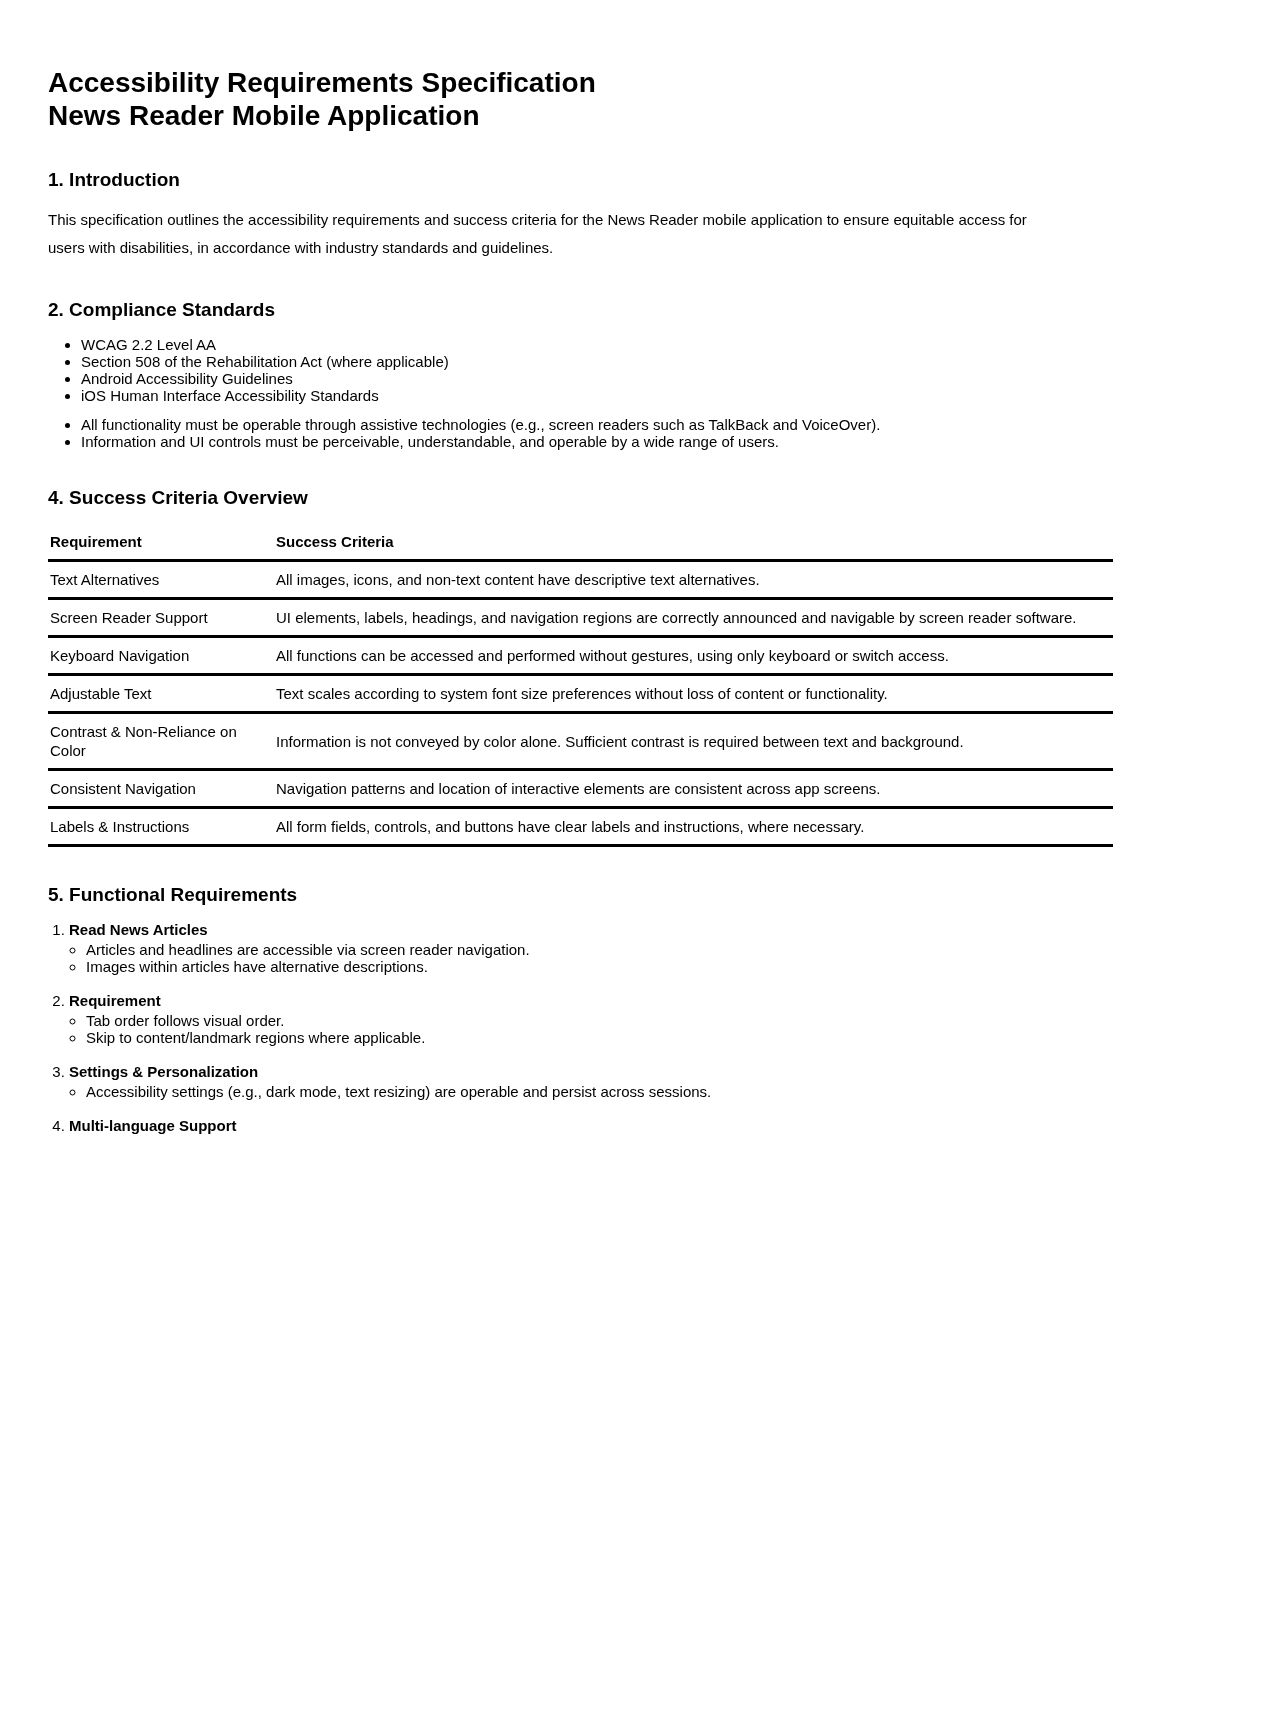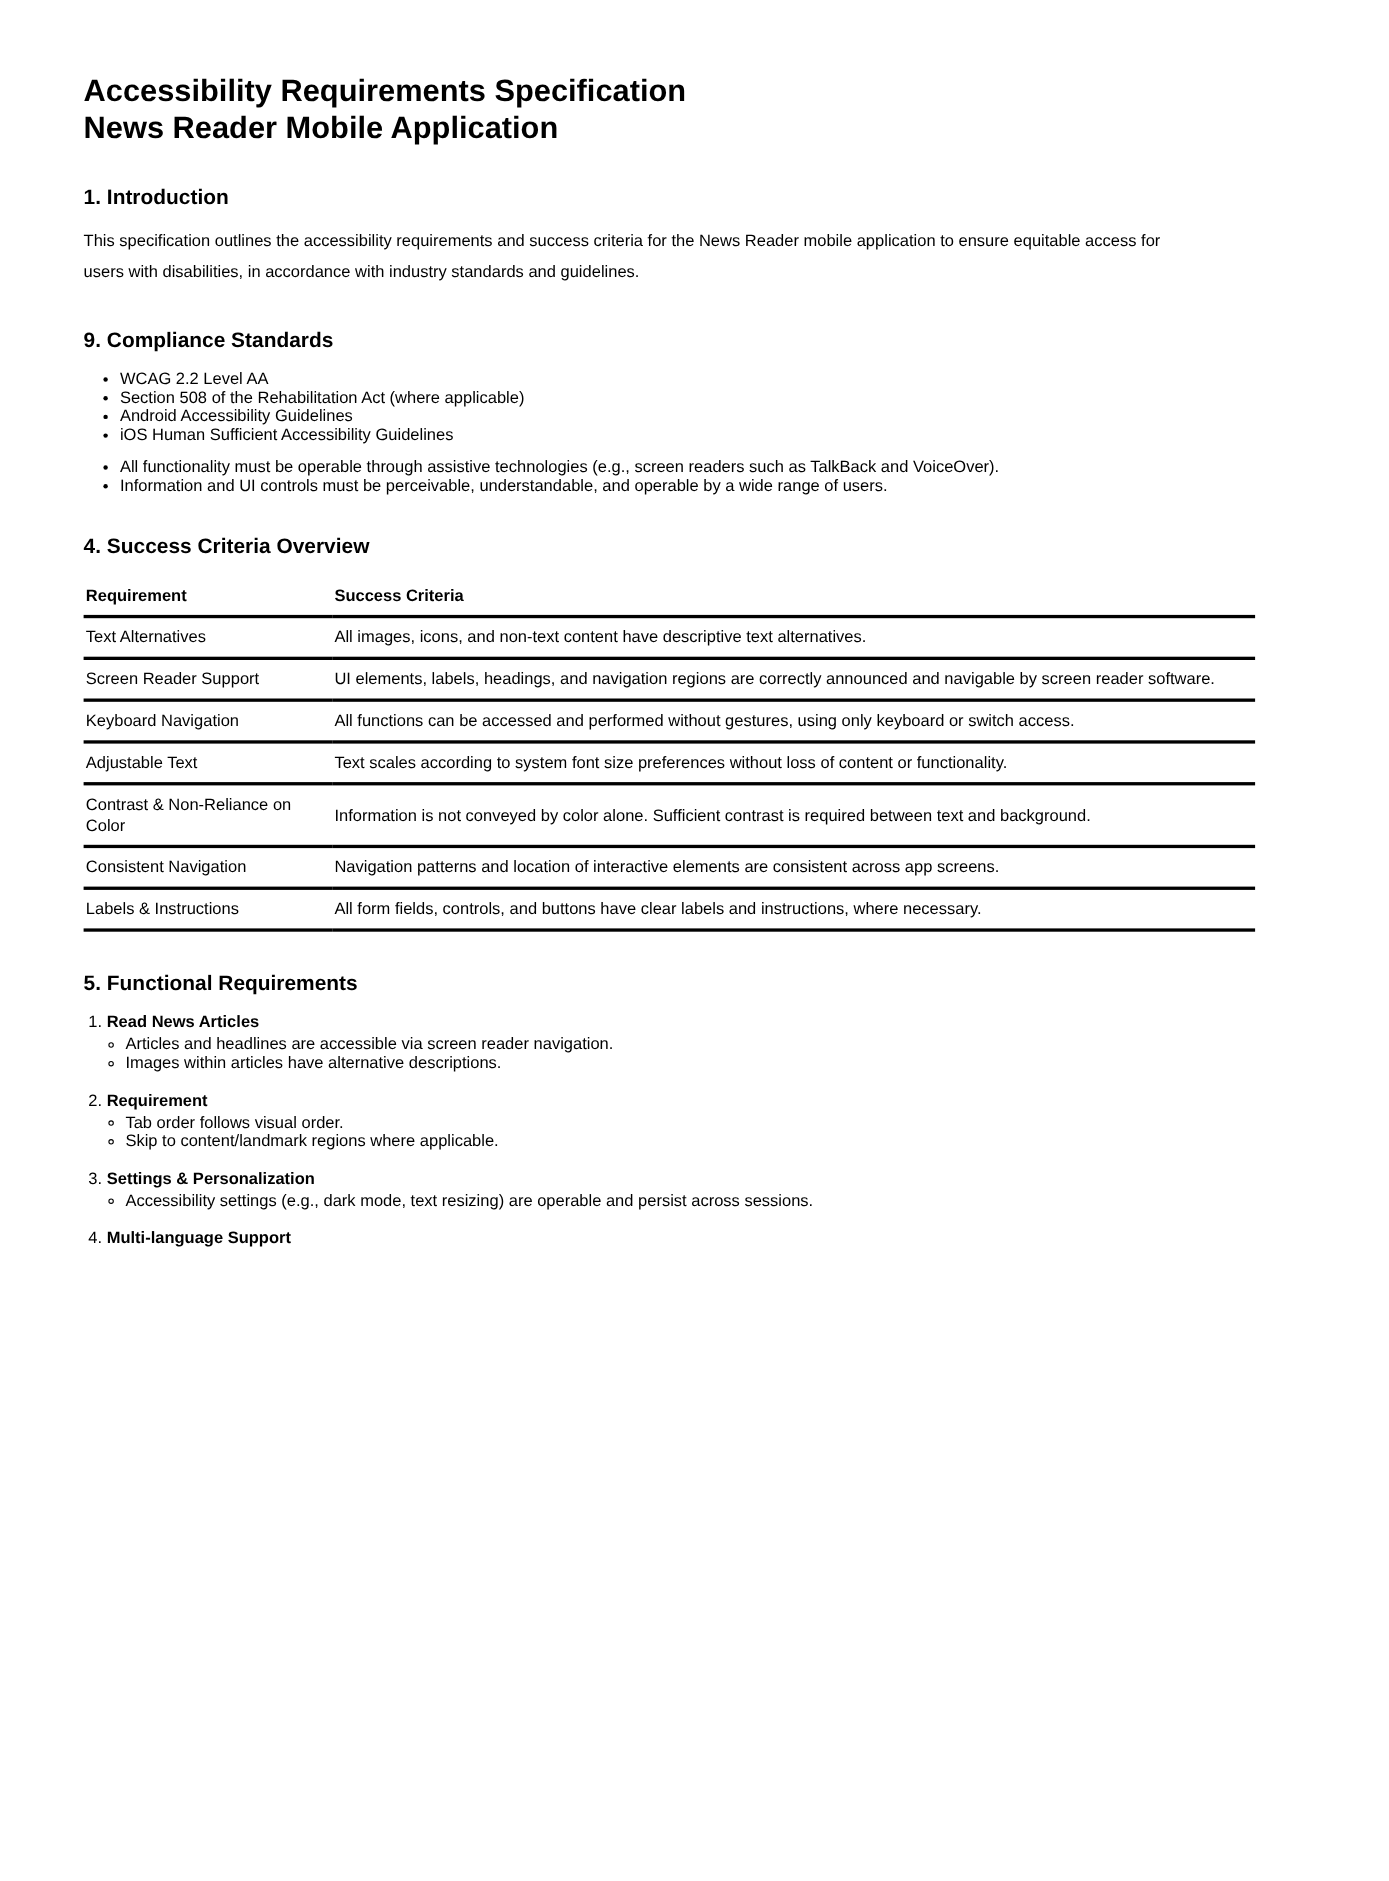--- a/index.html
+++ b/index.html
@@ -7,21 +7,21 @@
     position: relative;
     width: 1263px;
     height: 1710px;
     background: #ffffff;
     overflow: hidden;
     font-family: "Liberation Sans", sans-serif;
     color: #000000;
   }
   .content {
     box-sizing: border-box;
-    padding: 66px 96px 0 76px;
+    padding: 66px 96px 0 48px;
     height: 1190px;
     overflow: hidden;
     font-size: 15px;
     line-height: 17px;
   }
   h1.doc-title {
     font-size: 28px;
     line-height: 33px;
     margin: 0;
     font-weight: bold;
@@ -93,30 +93,30 @@
       <div>Accessibility Requirements Specification</div>
       <div>News Reader Mobile Application</div>
     </h1>
 
     <section>
       <h2 class="section-heading">1. Introduction</h2>
       <p class="intro-paragraph">This specification outlines the accessibility requirements and success criteria for the News Reader mobile application to ensure equitable access for users with disabilities, in accordance with industry standards and guidelines.</p>
     </section>
 
     <section>
-      <h2 class="section-heading">9. Compliance Standards</h2>
+      <h2 class="section-heading">2. Compliance Standards</h2>
       <ul class="bullet-list">
 
           <li>WCAG 2.2 Level AA</li>
 
           <li>Section 508 of the Rehabilitation Act (where applicable)</li>
 
           <li>Android Accessibility Guidelines</li>
 
-          <li>iOS Human Sufficient Accessibility Guidelines</li>
+          <li>iOS Human Interface Accessibility Standards</li>
         </ul>
     </section>
 
     <section>
       <ul class="bullet-list">
 
           <li>All functionality must be operable through assistive technologies (e.g., screen readers such as TalkBack and VoiceOver).</li>
 
           <li>Information and UI controls must be perceivable, understandable, and operable by a wide range of users.</li>
         </ul>

